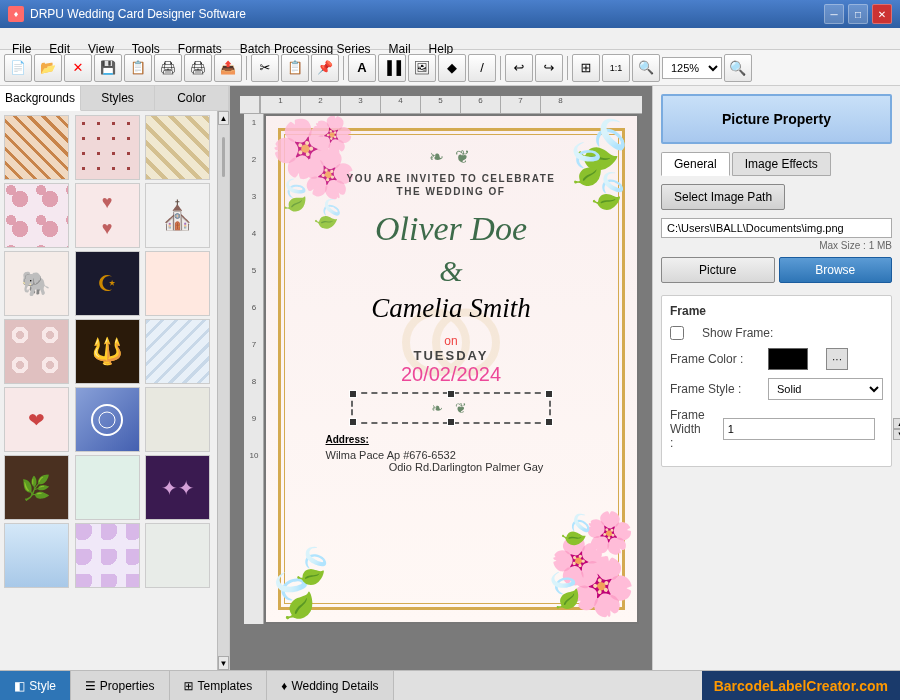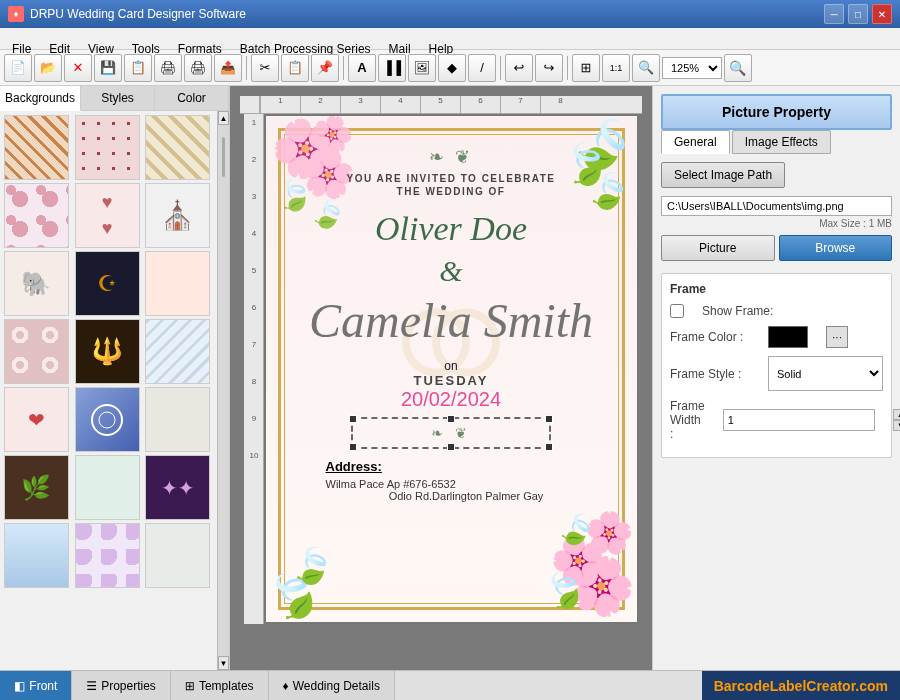--- a/index.html
+++ b/index.html
@@ -48,39 +48,39 @@
     #bride-name { font-family: 'Georgia', serif; font-style: italic; font-size: 40px; color: #2d5a3d; }
     #on-text { font-size: 12px; color: #555; margin-top: 8px; }
     #day-text { font-size: 13px; font-weight: bold; color: #444; letter-spacing: 2px; }
     #date-text { font-size: 20px; font-weight: bold; color: #333; }
     #address-label { font-weight: bold; font-size: 13px; text-decoration: underline; margin-top: 10px; }
     #address-line1 { font-size: 11px; color: #333; margin-top: 4px; }
     #address-line2 { font-size: 11px; color: #333; }
 
     
     #right-panel { width: 248px; background: #f0f0f0; border-left: 1px solid #ccc; display: flex; flex-direction: column; padding: 8px; }
-    #picture-property-title { background: linear-gradient(to bottom, #c8e0f8, #a8c8ee); border: 2px solid #7aabdf; text-align: center; font-weight: bold; font-size: 14px; padding: 8px; margin-bottom: 0; border-radius: 2px; }
+    #picture-property-title { background: linear-gradient(to bottom, #c8e0f8, #a8c8ee); border: 2px solid #7aabdf; text-align: center; font-weight: bold; font-size: 14px; padding: 15px; margin-bottom: 8px; border-radius: 2px; }
     #property-tabs { display: flex; gap: 2px; margin-bottom: 8px; }
     .prop-tab { padding: 4px 12px; border: 1px solid #aaa; background: #e0e0e0; cursor: pointer; font-size: 12px; border-radius: 2px 2px 0 0; }
     .prop-tab.active { background: white; border-bottom: 1px solid white; }
     #select-image-btn { background: linear-gradient(to bottom, #e8e8e8, #d0d0d0); border: 1px solid #888; padding: 5px 12px; cursor: pointer; font-size: 12px; margin-bottom: 8px; border-radius: 2px; width: fit-content; }
     #image-path-input { width: 100%; border: 1px solid #aaa; padding: 3px 5px; font-size: 11px; background: white; margin-bottom: 2px; }
     #max-size-text { font-size: 10px; color: #666; text-align: right; margin-bottom: 6px; }
     #image-buttons { display: flex; gap: 4px; margin-bottom: 12px; }
     .img-btn { flex: 1; padding: 5px; border: 1px solid #888; background: linear-gradient(to bottom, #f0f0f0, #d8d8d8); cursor: pointer; font-size: 12px; text-align: center; border-radius: 2px; }
     .img-btn.primary { background: linear-gradient(to bottom, #5b9bd5, #2e75b6); color: white; border-color: #1a5c9e; }
 
     #frame-section { border: 1px solid #ccc; background: white; padding: 8px; border-radius: 2px; }
     #frame-title { font-weight: bold; margin-bottom: 8px; color: #333; }
     .frame-row { display: flex; align-items: center; margin-bottom: 8px; gap: 18px; }
     .frame-label { width: 80px; font-size: 12px; color: #444; }
     .frame-checkbox { width: 14px; height: 14px; }
     .color-swatch { width: 40px; height: 22px; background: #000; border: 1px solid #666; cursor: pointer; }
     .color-dots-btn { width: 22px; height: 22px; background: #e0e0e0; border: 1px solid #888; cursor: pointer; font-size: 10px; display: flex; align-items: center; justify-content: center; }
-    .frame-select { flex: 1; height: 35px; border: 1px solid #aaa; background: white; font-size: 11px; padding: 0 4px; }
+    .frame-select { flex: 1; height: 22px; border: 1px solid #aaa; background: white; font-size: 11px; padding: 0 4px; }
     .frame-number { flex: 1; height: 22px; border: 1px solid #aaa; background: white; font-size: 11px; padding: 0 4px; }
     .spin-btns { display: flex; flex-direction: column; }
     .spin-btn { width: 16px; height: 11px; background: #e0e0e0; border: 1px solid #aaa; font-size: 8px; cursor: pointer; display: flex; align-items: center; justify-content: center; }
 
     
     #bottom-bar { height: 30px; background: #e0e0e0; border-top: 1px solid #bbb; display: flex; align-items: stretch; }
     .bottom-tab { display: flex; align-items: center; gap: 4px; padding: 0 14px; cursor: pointer; border-right: 1px solid #bbb; font-size: 12px; background: #d8d8d8; }
     .bottom-tab.active { background: #2e75b6; color: white; }
     #branding { margin-left: auto; background: #1a3a6b; color: white; display: flex; align-items: center; padding: 0 12px; font-size: 14px; font-weight: bold; }
     #branding span { color: #ff9900; }
@@ -303,39 +303,39 @@
 
           <div style="font-size:18px; color:#6a8a6a; margin-bottom:5px; letter-spacing:3px;">❧ ❦</div>
 
           <div id="invite-text" style="font-size:10px; font-weight:bold; color:#444; letter-spacing:1.5px; margin-top:5px;">YOU ARE INVITED TO CELEBRATE</div>
           <div style="font-size:10px; font-weight:bold; color:#444; letter-spacing:1.5px; margin-top:2px;">THE WEDDING OF</div>
 
           <div id="groom-name" style="font-family: Georgia, serif; font-style:italic; font-size:34px; color:#3d6b4a; margin-top:12px; line-height:1.2;">Oliver  Doe</div>
 
           <div id="ampersand" style="font-family: Georgia, serif; font-style:italic; font-size:30px; color:#3d6b4a; margin:4px 0;">&amp;</div>
 
-          <div id="bride-name" style="font-family: Georgia, serif; font-style:italic; font-size:48px; color:#737373; line-height:1.2;">Camelia Smith</div>
-
-          <div id="on-text" style="font-size:12px; color:#0f172a; margin-top:10px;">on</div>
+          <div id="bride-name" style="font-family: Georgia, serif; font-style:italic; font-size:27px; color:#000000; line-height:1.2;">Camelia Smith</div>
+
+          <div id="on-text" style="font-size:12px; color:#ef4444; margin-top:10px;">on</div>
           <div id="day-text" style="font-size:13px; font-weight:bold; color:#444; letter-spacing:2px;">TUESDAY</div>
           <div id="date-text" style="font-size:20px; font-weight:normal; color:#ec4899; margin-bottom:0;">20/02/2024</div>
 
           <div style="border:2px dashed #666; margin:6px auto; width:200px; padding:6px 10px; position:relative;">
 
             <div style="position:absolute; top:-4px; left:-4px; width:8px; height:8px; background:#333; border:1px solid white;"></div>
             <div style="position:absolute; top:-4px; right:-4px; width:8px; height:8px; background:#333; border:1px solid white;"></div>
             <div style="position:absolute; bottom:-4px; left:-4px; width:8px; height:8px; background:#333; border:1px solid white;"></div>
             <div style="position:absolute; bottom:-4px; right:-4px; width:8px; height:8px; background:#333; border:1px solid white;"></div>
             <div style="position:absolute; top:-4px; left:50%; transform:translateX(-50%); width:8px; height:8px; background:#333; border:1px solid white;"></div>
             <div style="position:absolute; bottom:-4px; left:50%; transform:translateX(-50%); width:8px; height:8px; background:#333; border:1px solid white;"></div>
 
             <div style="font-size:14px; color:#6a8a6a; letter-spacing:4px;">❧  ❦</div>
           </div>
 
-          <div id="address-label" style="font-weight:bold; font-size:13px; text-decoration:underline; margin-top:10px; text-align:left; padding-left:30px;">Address:</div>
+          <div id="address-label" style="font-weight:bold; font-size:10px; text-decoration:underline; margin-top:10px; text-align:left; padding-left:30px;">Address:</div>
           <div id="address-line1" style="font-size:11px; color:#333; text-align:left; padding-left:30px; margin-top:4px;">Wilma Pace Ap #676-6532</div>
           <div id="address-line2" style="font-size:11px; color:#333; text-align:center; padding-left:30px;">Odio Rd.Darlington Palmer Gay</div>
         </div>
       </div>
     </div>
   </div>
 
   <div id="right-panel">
     <div id="picture-property-title">Picture Property</div>
 
@@ -386,21 +386,21 @@
           <button class="spin-btn">▼</button>
         </div>
       </div>
     </div>
   </div>
 </div>
 
 <div id="bottom-bar">
   <div class="bottom-tab active">
     <span>◧</span>
-    <span>Front</span>
+    <span>Style</span>
   </div>
   <div class="bottom-tab">
     <span>☰</span>
     <span>Properties</span>
   </div>
   <div class="bottom-tab">
     <span>⊞</span>
     <span>Templates</span>
   </div>
   <div class="bottom-tab">

